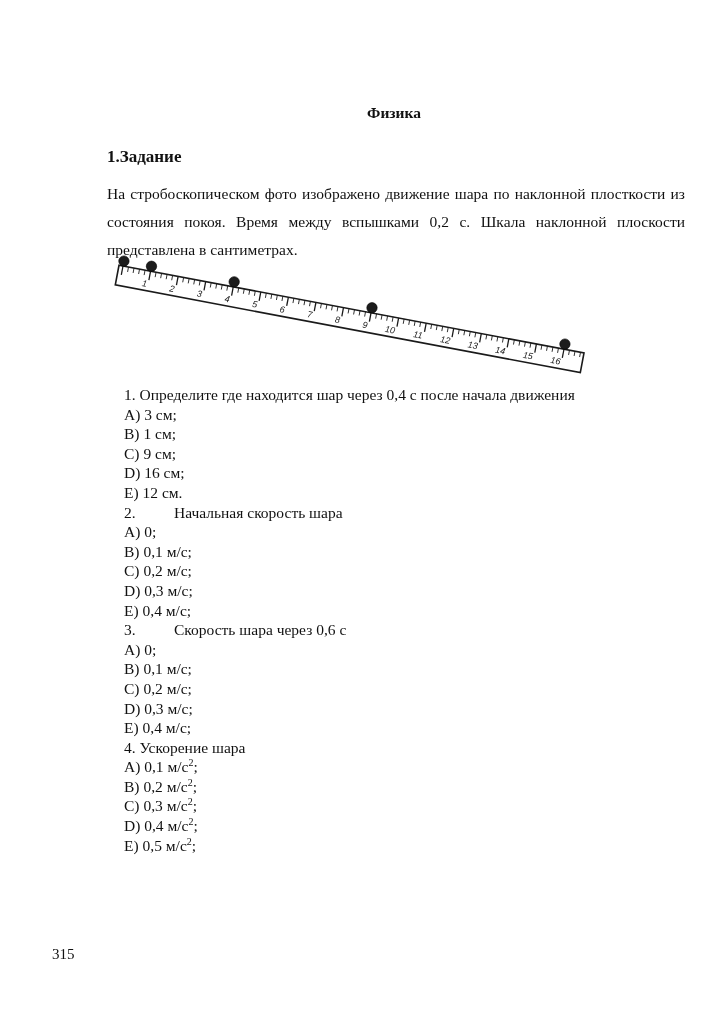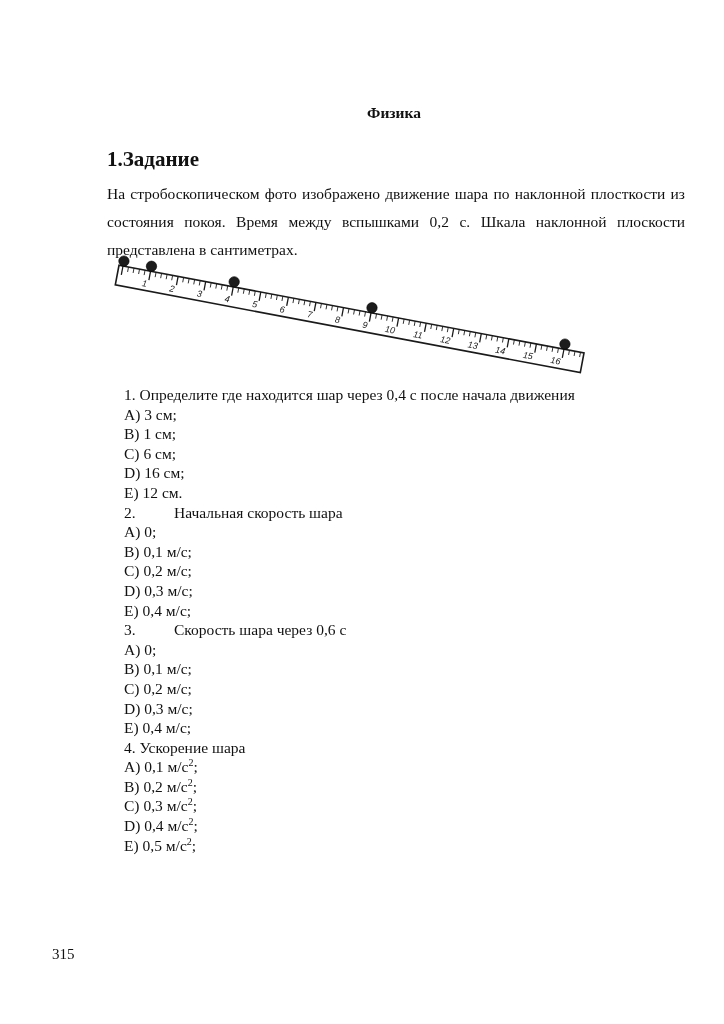--- a/index.html
+++ b/index.html
@@ -1,21 +1,21 @@
 <!DOCTYPE html>
 <html><head>
   <meta charset="utf-8">
   <style>
     html, body { margin: 0; padding: 0; background: #ffffff; }
     body { width: 724px; height: 1024px; position: relative; overflow: hidden;
            font-family: "Liberation Serif", "DejaVu Serif", serif; color: #111; }
     .page { position: absolute; left: 12px; top: 0; width: 724px; height: 888px; }
     .title { position: absolute; top: 104px; left: 0; width: 724px; text-align: center;
              font-weight: bold; font-size: 15.5px; padding-left: 40px; box-sizing: border-box; }
-    .task-heading { position: absolute; top: 147px; left: 95px; font-weight: bold; font-size: 21px; }
+    .task-heading { position: absolute; top: 147px; left: 95px; font-weight: bold; font-size: 17px; }
     .intro { position: absolute; top: 180px; left: 95px; width: 578px; font-size: 15.5px;
              line-height: 28px; text-align: justify; text-align-last: left; }
     .figure { position: absolute; left: 95px; top: 240px; width: 500px; height: 145px; }
     .figure svg { display: block; }
     .questions { position: absolute; left: 95px; top: 385px; width: 580px; font-size: 15.5px; line-height: 19.6px; margin-left: 17px; }
     .q-line { white-space: pre; }
     .q-num-tab { display: inline-block; width: 50px; }
     .option { white-space: pre; }
     sup { font-size: 10px; line-height: 0; vertical-align: super; }
     .page-number { position: absolute; top: 946px; left: 0; width: 724px; font-size: 15px; padding-left: 40px; box-sizing: border-box; }
@@ -142,21 +142,21 @@
         <circle cx="264.9873061553584" cy="67.77377090948116" r="5.2" fill="#1c1c1c" stroke="#000" stroke-width="0.6"></circle>
         <circle cx="457.9248061553584" cy="104.08627090948116" r="5.2" fill="#1c1c1c" stroke="#000" stroke-width="0.6"></circle>
       </svg>
   </div>
 
   <div class="questions" id="questions">
       <div>
         <div class="q-line"><span>1.</span> <span>Определите где находится шар через 0,4 с после начала движения</span></div>
         <div class="option"><span>A)</span> <span>3 см;</span></div>
         <div class="option"><span>B)</span> <span>1 см;</span></div>
-        <div class="option"><span>C)</span> <span>6 см;</span></div>
+        <div class="option"><span>C)</span> <span>9 см;</span></div>
         <div class="option"><span>D)</span> <span>16 см;</span></div>
         <div class="option"><span>E)</span> <span>12 см.</span></div>
       </div>
       <div>
         <div class="q-line"><span class="q-num-tab">2.</span><span>Начальная скорость шара</span></div>
         <div class="option"><span>A)</span> <span>0;</span></div>
         <div class="option"><span>B)</span> <span>0,1 м/с;</span></div>
         <div class="option"><span>C)</span> <span>0,2 м/с;</span></div>
         <div class="option"><span>D)</span> <span>0,3 м/с;</span></div>
         <div class="option"><span>E)</span> <span>0,4 м/с;</span></div>

